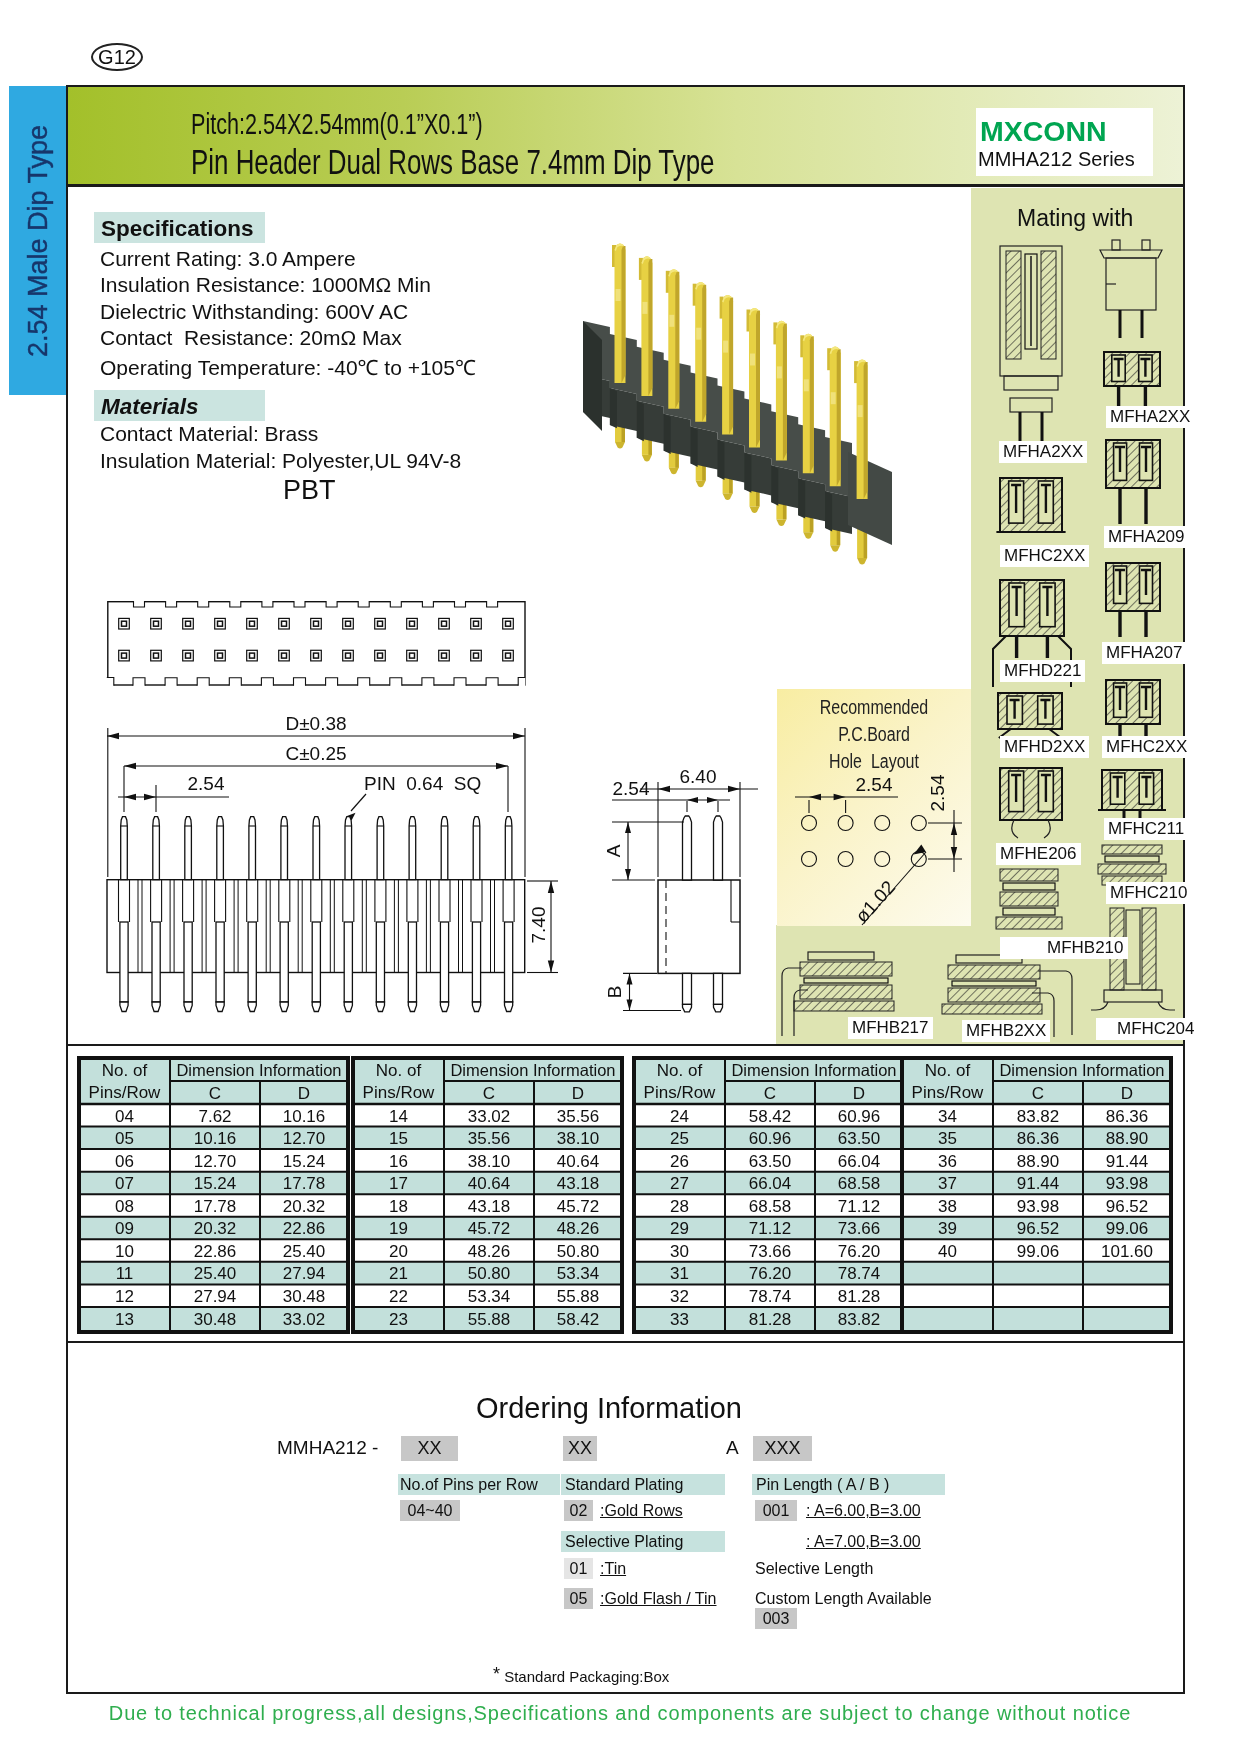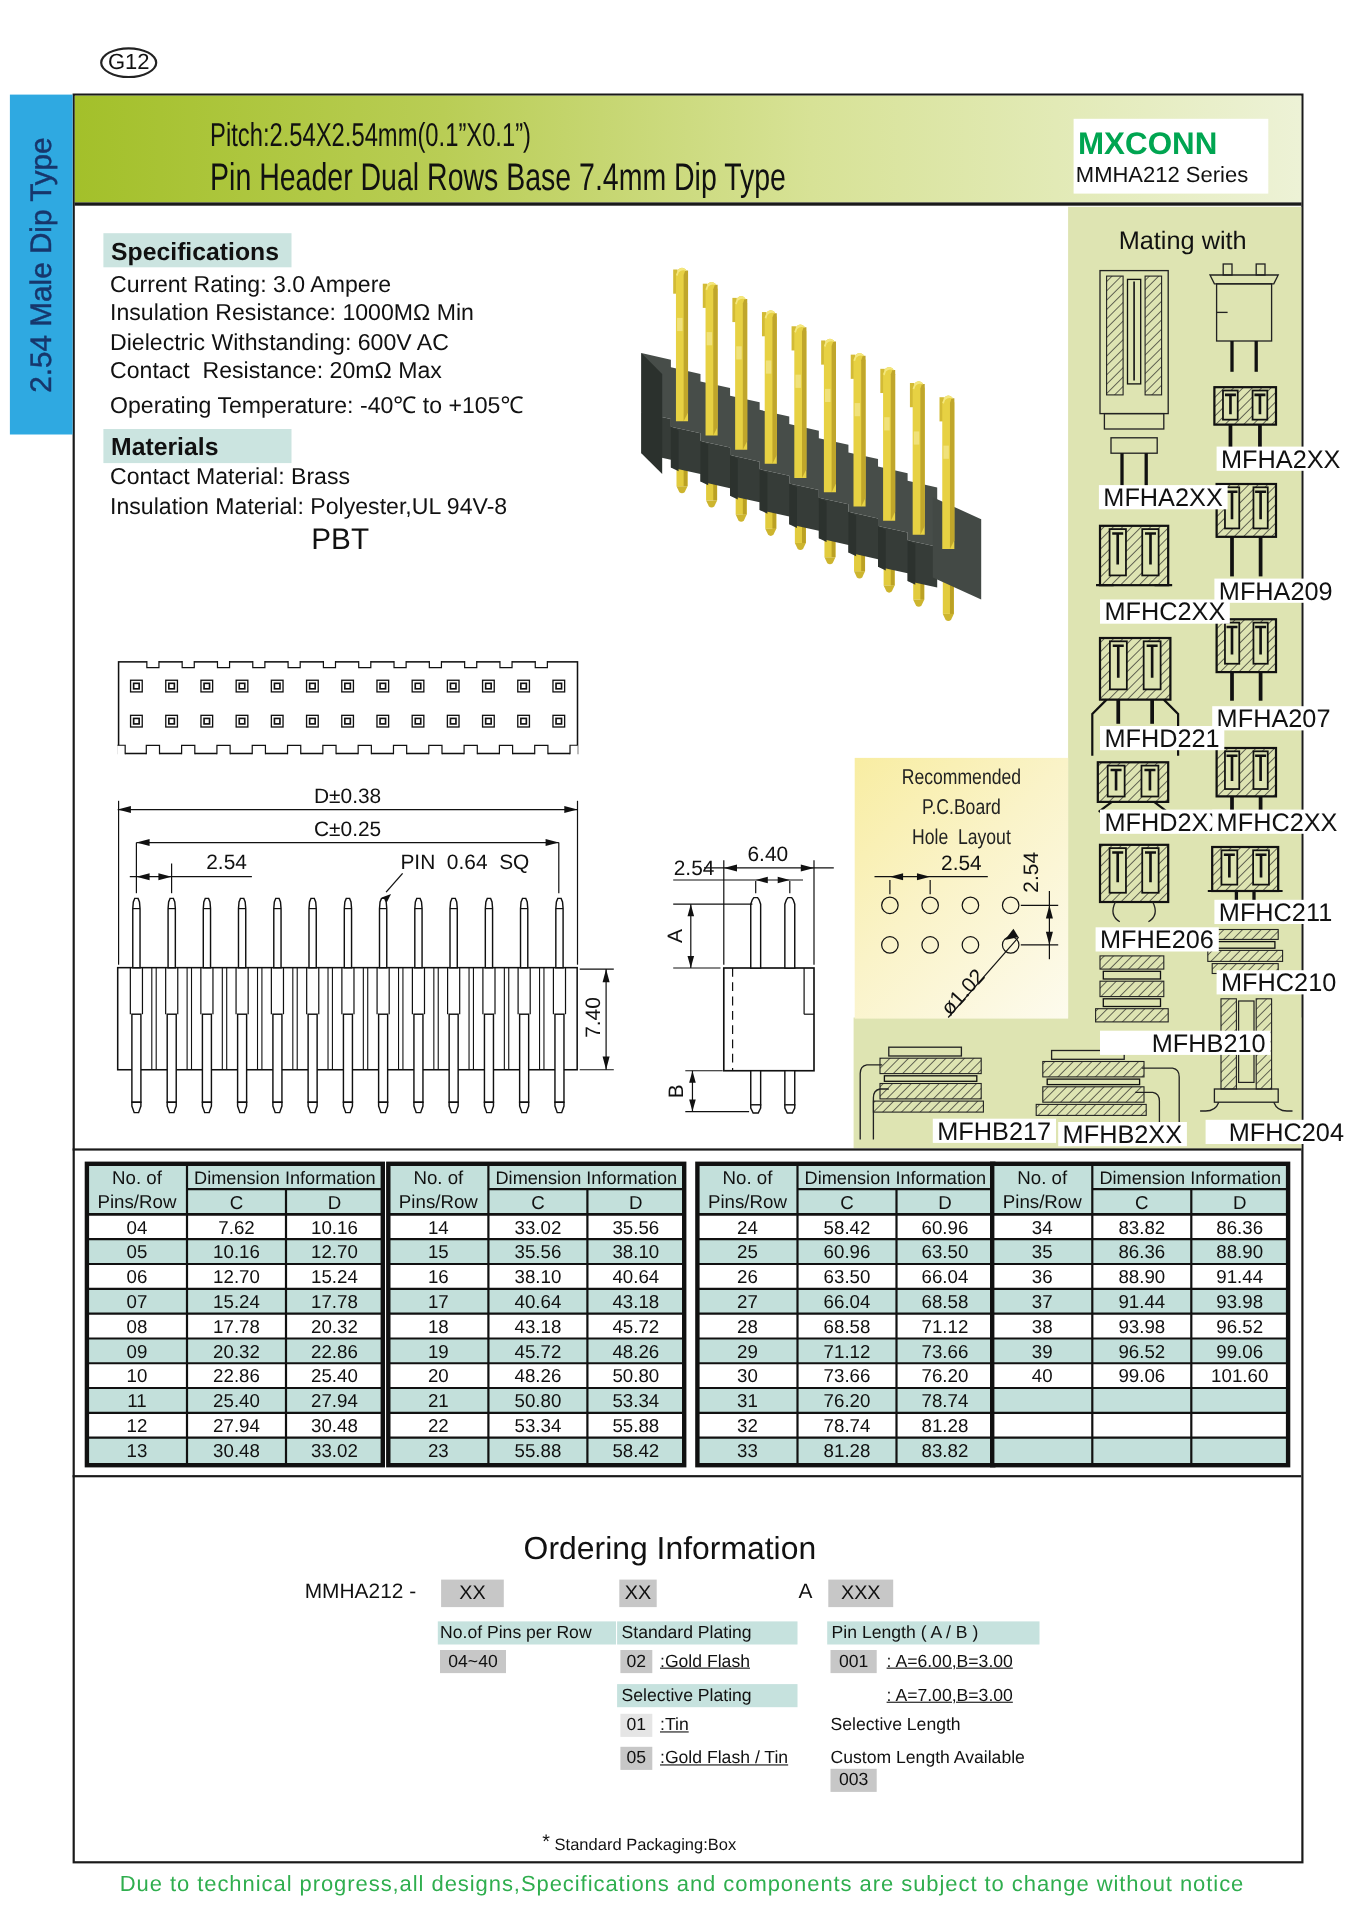--- a/index.html
+++ b/index.html
@@ -1,18 +1,18 @@
 <!DOCTYPE html>
 <html><head><meta charset="utf-8">
 <style>
 html,body{margin:0;padding:0;}
 body{width:1240px;height:1755px;position:relative;background:#fff;
  font-family:"Liberation Sans",sans-serif;overflow:hidden;}
 .abs{position:absolute;}
-.lbl{position:absolute;background:#fff;color:#111;font-size:23px;
+.lbl{position:absolute;background:#fff;color:#111;font-size:17px;
  text-align:center;white-space:nowrap;padding:1px 4px;line-height:20px;}
 </style>
 </head><body>
 <div class="abs" style="left:91px;top:43px;width:48px;height:24px;border:2px solid #222;border-radius:50%;text-align:center;font-size:20px;line-height:24px;color:#111;">G12</div>
 <div class="abs" style="left:66px;top:85px;width:1115px;height:1605px;border:2px solid #1a1a1a;"></div>
 <div class="abs" style="left:9px;top:86px;width:57px;height:309px;background:#2fa9e1;"></div>
 <div class="abs" style="left:9px;top:86px;width:57px;height:309px;">
     <div style="position:absolute;left:50%;top:50%;transform:translate(-50%,-50%) rotate(-90deg);white-space:nowrap;font-size:27px;color:#17366b;-webkit-text-stroke:0.4px #17366b;">2.54 Male Dip Type</div>
   </div>
 <div class="abs" style="left:68px;top:87px;width:1115px;height:97px;background:linear-gradient(90deg,#a3c02a 0%,#b9cd55 30%,#d7e296 60%,#edf2d6 100%);border-bottom:3px solid #1a1a1a;"></div>
@@ -22,21 +22,21 @@
 <div class="abs" style="left:980px;top:115px;font-size:28.5px;font-weight:bold;color:#00a551;">MXCONN</div>
 <div class="abs" style="left:978px;top:148px;font-size:20px;color:#111;">MMHA212 Series</div>
 <div class="abs" style="left:94px;top:212px;width:171px;height:31px;background:#cbe4e0;"></div>
 <div class="abs" style="left:101px;top:216px;font-size:22.5px;font-weight:bold;color:#111;">Specifications</div>
 <div class="abs" style="left:100px;top:246.5px;font-size:21px;color:#111;">Current Rating: 3.0 Ampere</div>
 <div class="abs" style="left:100px;top:273.0px;font-size:21px;color:#111;">Insulation Resistance: 1000MΩ Min</div>
 <div class="abs" style="left:100px;top:299.5px;font-size:21px;color:#111;">Dielectric Withstanding: 600V AC</div>
 <div class="abs" style="left:100px;top:326.0px;font-size:21px;color:#111;">Contact&nbsp; Resistance: 20mΩ Max</div>
 <div class="abs" style="left:100px;top:352.5px;font-size:21px;color:#111;">Operating Temperature: -40℃ to +105℃</div>
 <div class="abs" style="left:94px;top:390px;width:171px;height:31px;background:#cbe4e0;"></div>
-<div class="abs" style="left:101px;top:394px;font-size:22.5px;font-weight:bold;color:#111;">Materials</div>
+<div class="abs" style="left:101px;top:394px;font-size:22.5px;font-weight:bold;color:#111;font-style:italic;">Materials</div>
 <div class="abs" style="left:100px;top:422px;font-size:21px;color:#111;">Contact Material: Brass</div>
 <div class="abs" style="left:100px;top:448.5px;font-size:21px;color:#111;">Insulation Material: Polyester,UL 94V-8</div>
 <div class="abs" style="left:283px;top:475px;font-size:27px;color:#111;">PBT</div>
 <div class="abs" style="left:971px;top:188px;width:212px;height:856px;background:#dee4b2;"></div>
 <div class="abs" style="left:776px;top:925px;width:407px;height:119px;background:#dee4b2;"></div>
 <div class="abs" style="left:777px;top:689px;width:194px;height:237px;background:linear-gradient(135deg,#f8eda2 0%,#faf3c8 45%,#fdfbee 100%);"></div>
 <div class="abs" style="left:1017px;top:205px;font-size:23px;color:#111;">Mating with</div>
 <div class="abs" style="left:777px;top:694px;width:194px;text-align:center;font-size:19.5px;color:#222;line-height:27px;transform:scaleX(0.82);transform-origin:50% 0;">Recommended<br>P.C.Board<br>Hole&nbsp; Layout</div>
 <svg class="abs" style="left:0;top:0;" width="1240" height="1755" viewBox="0 0 1240 1755">
     <defs>
@@ -800,21 +800,21 @@
 <div class="abs" style="left:476px;top:1392px;font-size:29px;color:#111;">Ordering Information</div>
 <div class="abs" style="left:277px;top:1437px;font-size:19px;color:#111;">MMHA212 -</div>
 <div class="abs" style="left:401px;top:1436px;width:57px;height:25px;background:#c7c7c7;color:#111;text-align:center;font-size:18px;line-height:25px;">XX</div>
 <div class="abs" style="left:563px;top:1436px;width:34px;height:25px;background:#c7c7c7;color:#111;text-align:center;font-size:18px;line-height:25px;">XX</div>
 <div class="abs" style="left:726px;top:1437px;font-size:19px;color:#111;">A</div>
 <div class="abs" style="left:753px;top:1436px;width:59px;height:25px;background:#c7c7c7;color:#111;text-align:center;font-size:18px;line-height:25px;">XXX</div>
 <div class="abs" style="left:398px;top:1474px;width:158px;background:#c6e2de;color:#111;font-size:16px;line-height:21px;padding:0 2px;">No.of Pins per Row</div>
 <div class="abs" style="left:400px;top:1500px;width:60px;background:#c7c7c7;color:#111;text-align:center;font-size:16px;line-height:21px;">04~40</div>
 <div class="abs" style="left:561px;top:1474px;width:156px;background:#c6e2de;color:#111;font-size:16px;line-height:21px;padding:0 4px;">Standard Plating</div>
 <div class="abs" style="left:564px;top:1500px;width:29px;background:#c7c7c7;color:#111;text-align:center;font-size:16px;line-height:21px;">02</div>
-<div class="abs" style="left:600px;top:1500px;font-size:16px;line-height:21px;color:#111;text-decoration:underline;">:Gold Flash</div>
+<div class="abs" style="left:600px;top:1500px;font-size:16px;line-height:21px;color:#111;text-decoration:underline;">:Gold Rows</div>
 <div class="abs" style="left:561px;top:1531px;width:156px;background:#c6e2de;color:#111;font-size:16px;line-height:21px;padding:0 4px;">Selective Plating</div>
 <div class="abs" style="left:564px;top:1558px;width:29px;background:#e5e5e5;color:#111;text-align:center;font-size:16px;line-height:21px;">01</div>
 <div class="abs" style="left:600px;top:1558px;font-size:16px;line-height:21px;color:#111;text-decoration:underline;">:Tin</div>
 <div class="abs" style="left:564px;top:1588px;width:29px;background:#c7c7c7;color:#111;text-align:center;font-size:16px;line-height:21px;">05</div>
 <div class="abs" style="left:600px;top:1588px;font-size:16px;line-height:21px;color:#111;text-decoration:underline;">:Gold Flash / Tin</div>
 <div class="abs" style="left:752px;top:1474px;width:185px;background:#c6e2de;color:#111;font-size:16px;line-height:21px;padding:0 4px;">Pin Length ( A / B )</div>
 <div class="abs" style="left:755px;top:1500px;width:42px;background:#c7c7c7;color:#111;text-align:center;font-size:16px;line-height:21px;">001</div>
 <div class="abs" style="left:806px;top:1500px;font-size:16px;line-height:21px;color:#111;text-decoration:underline;">: A=6.00,B=3.00</div>
 <div class="abs" style="left:755px;top:1608px;width:42px;background:#c7c7c7;color:#111;text-align:center;font-size:16px;line-height:21px;">003</div>
 <div class="abs" style="left:806px;top:1531px;font-size:16px;line-height:21px;color:#111;text-decoration:underline;">: A=7.00,B=3.00</div>

